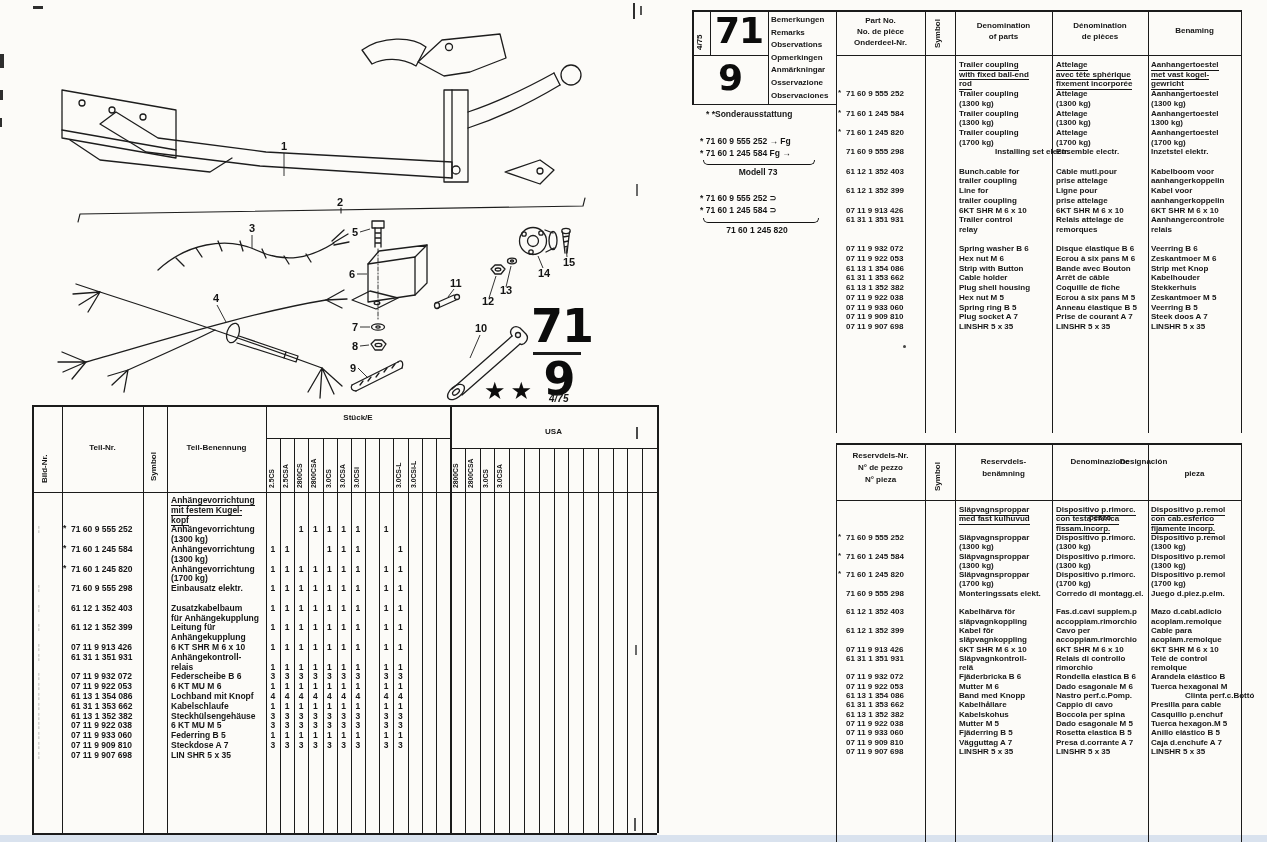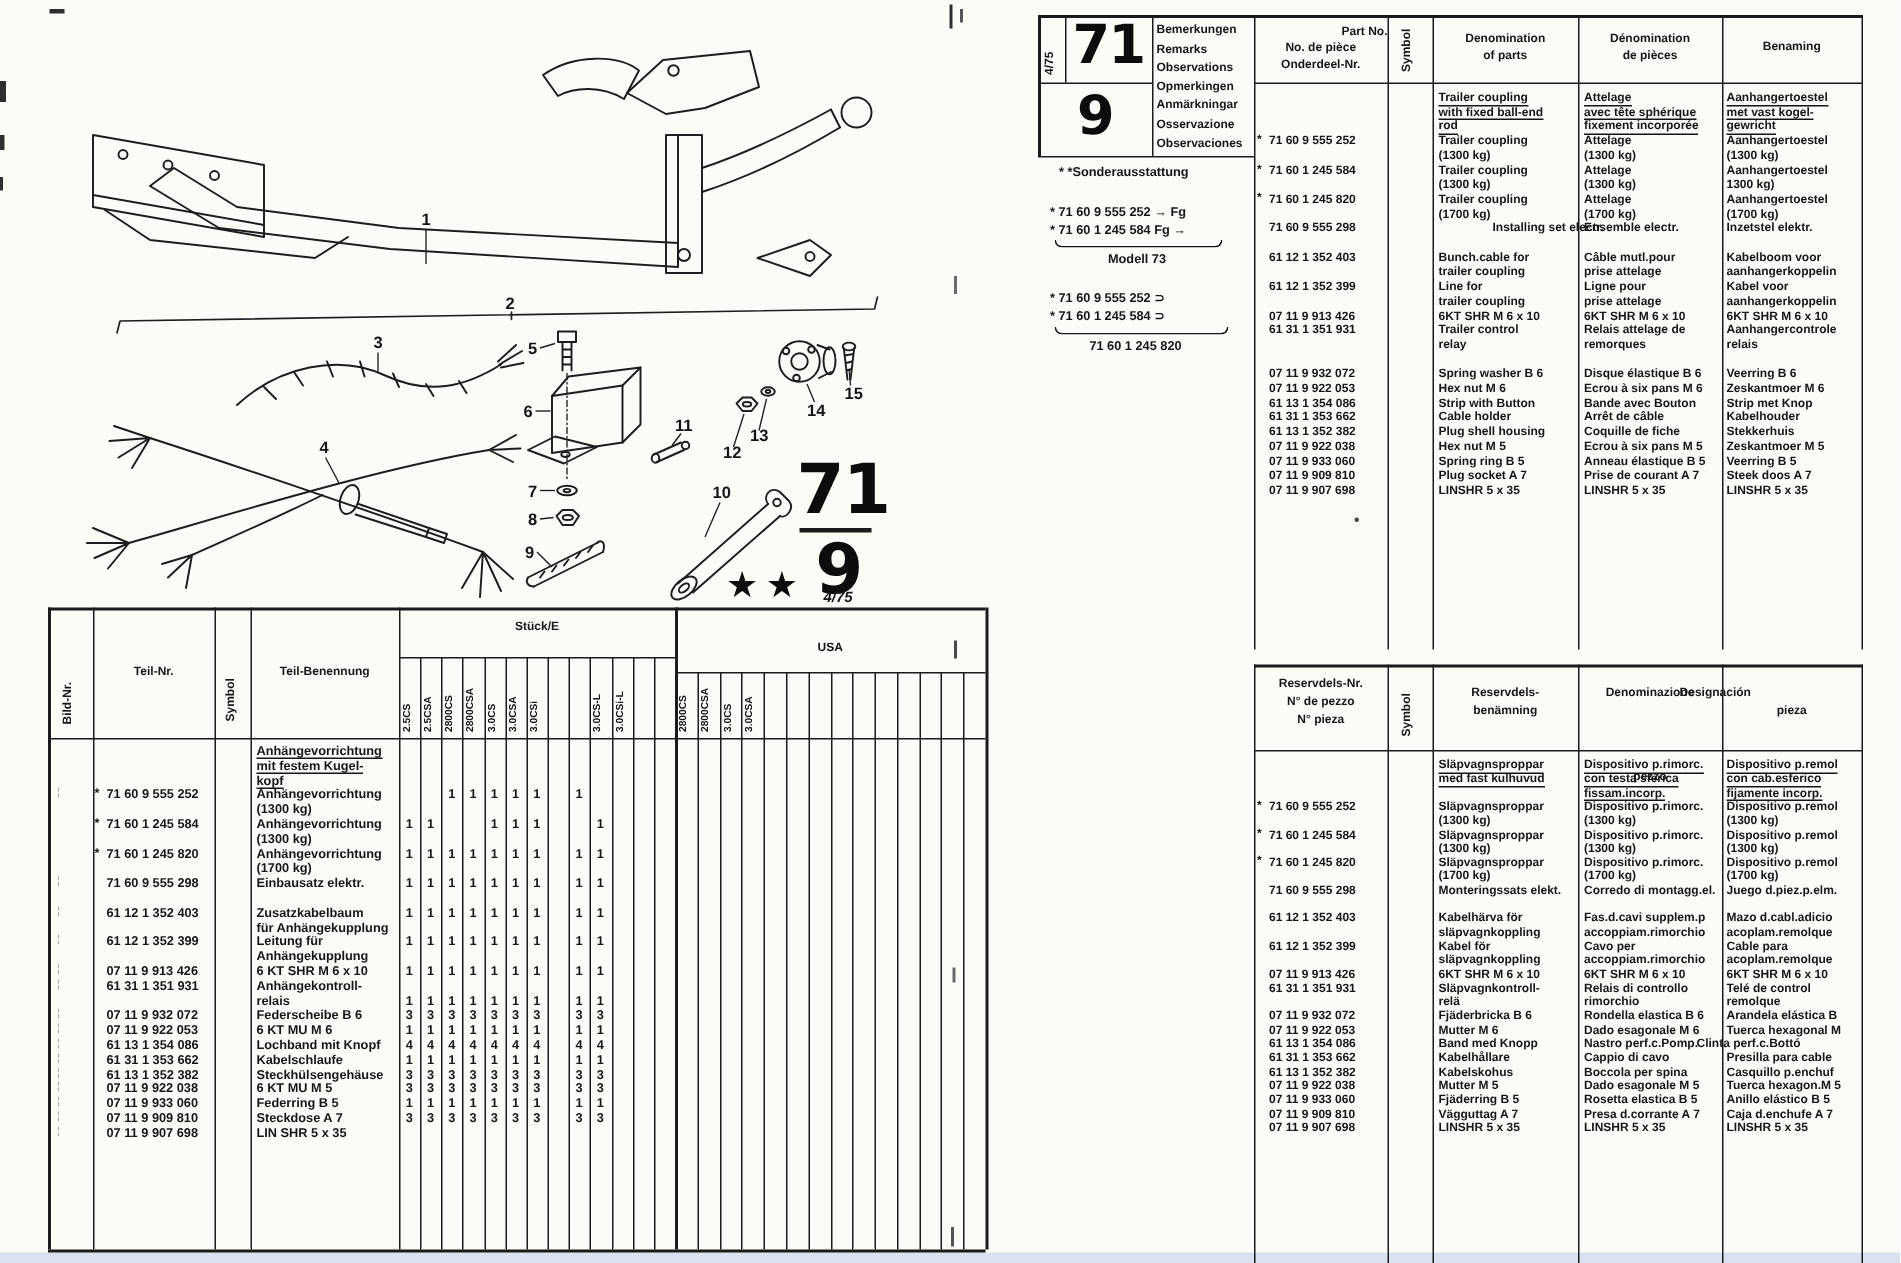--- a/index.html
+++ b/index.html
@@ -154,21 +154,21 @@
   <div class="bignum t" style="left:692px;top:60px;width:76px;font-size:36px;text-align:center;">9</div>
 
   <div class="t b f8" style="left:771px;top:16px;">Bemerkungen</div>
   <div class="t b f8" style="left:771px;top:28.6px;">Remarks</div>
   <div class="t b f8" style="left:771px;top:41.2px;">Observations</div>
   <div class="t b f8" style="left:771px;top:53.8px;">Opmerkingen</div>
   <div class="t b f8" style="left:771px;top:66.4px;">Anmärkningar</div>
   <div class="t b f8" style="left:771px;top:79px;">Osservazione</div>
   <div class="t b f8" style="left:771px;top:91.6px;">Observaciones</div>
 
-  <div class="t b f8 c" style="left:836px;top:17px;width:89px;text-align:right;">Part No.</div>
+  <div class="t b f8 c" style="left:836px;top:17px;width:89px;">Part No.</div>
   <div class="t b f8 c" style="left:836px;top:28px;width:89px;">No. de pièce</div>
   <div class="t b f8 c" style="left:836px;top:39px;width:89px;">Onderdeel-Nr.</div>
   <div class="t b f8 rot" style="left:934px;top:48px;">Symbol</div>
   <div class="t b f8 c" style="left:955px;top:22px;width:97px;">Denomination</div>
   <div class="t b f8 c" style="left:955px;top:33px;width:97px;">of parts</div>
   <div class="t b f8 c" style="left:1052px;top:22px;width:96px;">Dénomination</div>
   <div class="t b f8 c" style="left:1052px;top:33px;width:96px;">de pièces</div>
   <div class="t b f8 c" style="left:1148px;top:27px;width:93px;">Benaming</div>
 
   <div class="t b f8 c" style="left:836px;top:452px;width:89px;">Reservdels-Nr.</div>
@@ -630,29 +630,29 @@
     <div class="t f8 b" style="left: 846px; top: 654.8px;">61 31 1 351 931</div>
     <div class="t f8 b" style="left: 959px; top: 654.8px;">Släpvagnkontroll-</div>
     <div class="t f8 b" style="left: 1056px; top: 654.8px;">Relais di controllo</div>
     <div class="t f8 b" style="left: 1151px; top: 654.8px;">Telé de control</div>
     <div class="t f8 b" style="left: 959px; top: 664.1px;">relä</div>
     <div class="t f8 b" style="left: 1056px; top: 664.1px;">rimorchio</div>
     <div class="t f8 b" style="left: 1151px; top: 664.1px;">remolque</div>
     <div class="t f8 b" style="left: 846px; top: 673.4px;">07 11 9 932 072</div>
     <div class="t f8 b" style="left: 959px; top: 673.4px;">Fjäderbricka B 6</div>
     <div class="t f8 b" style="left: 1056px; top: 673.4px;">Rondella elastica B 6</div>
-    <div class="t f8 b" style="left: 1151px; top: 673.4px;">Arandela elástica B</div>
+    <div class="t f8 b" style="left: 1151px; top: 673.4px;">Arandela elástico B</div>
     <div class="t f8 b" style="left: 846px; top: 682.7px;">07 11 9 922 053</div>
     <div class="t f8 b" style="left: 959px; top: 682.7px;">Mutter M 6</div>
     <div class="t f8 b" style="left: 1056px; top: 682.7px;">Dado esagonale M 6</div>
     <div class="t f8 b" style="left: 1151px; top: 682.7px;">Tuerca hexagonal M</div>
     <div class="t f8 b" style="left: 846px; top: 692px;">61 13 1 354 086</div>
     <div class="t f8 b" style="left: 959px; top: 692px;">Band med Knopp</div>
     <div class="t f8 b" style="left: 1056px; top: 692px;">Nastro perf.c.Pomp.</div>
-    <div class="t f8 b" style="left: 1131px; top: 692px;">Clinta perf.c.Bottó</div>
+    <div class="t f8 b" style="left: 1185px; top: 692px;">Clinta perf.c.Bottó</div>
     <div class="t f8 b" style="left: 846px; top: 701.3px;">61 31 1 353 662</div>
     <div class="t f8 b" style="left: 959px; top: 701.3px;">Kabelhållare</div>
     <div class="t f8 b" style="left: 1056px; top: 701.3px;">Cappio di cavo</div>
     <div class="t f8 b" style="left: 1151px; top: 701.3px;">Presilla para cable</div>
     <div class="t f8 b" style="left: 846px; top: 710.6px;">61 13 1 352 382</div>
     <div class="t f8 b" style="left: 959px; top: 710.6px;">Kabelskohus</div>
     <div class="t f8 b" style="left: 1056px; top: 710.6px;">Boccola per spina</div>
     <div class="t f8 b" style="left: 1151px; top: 710.6px;">Casquillo p.enchuf</div>
     <div class="t f8 b" style="left: 846px; top: 719.9px;">07 11 9 922 038</div>
     <div class="t f8 b" style="left: 959px; top: 719.9px;">Mutter M 5</div>

